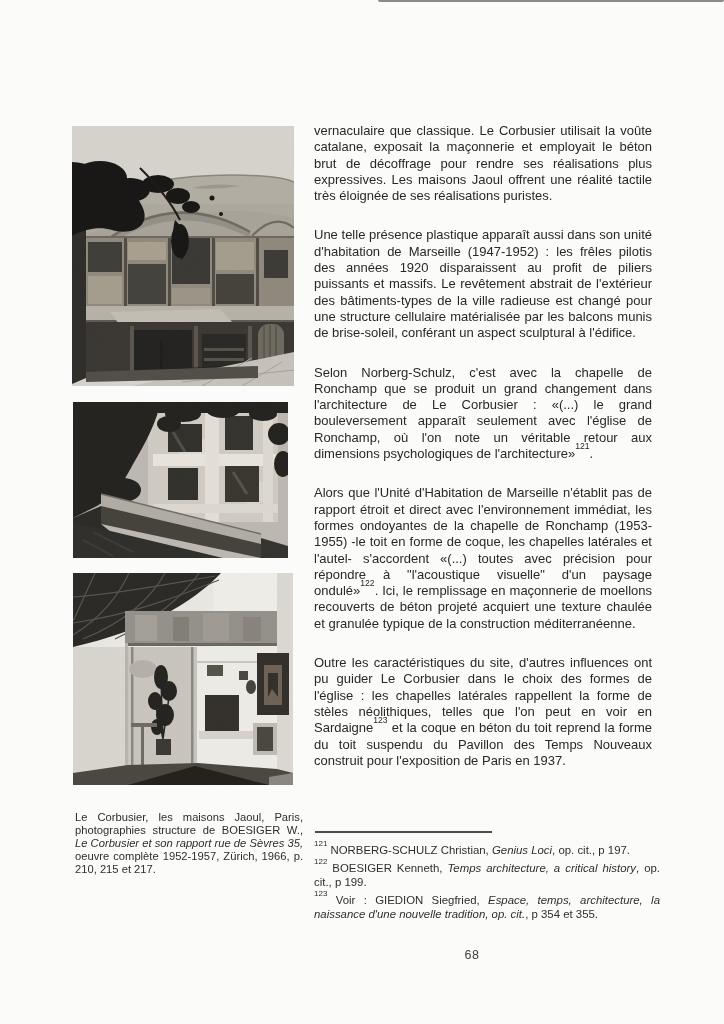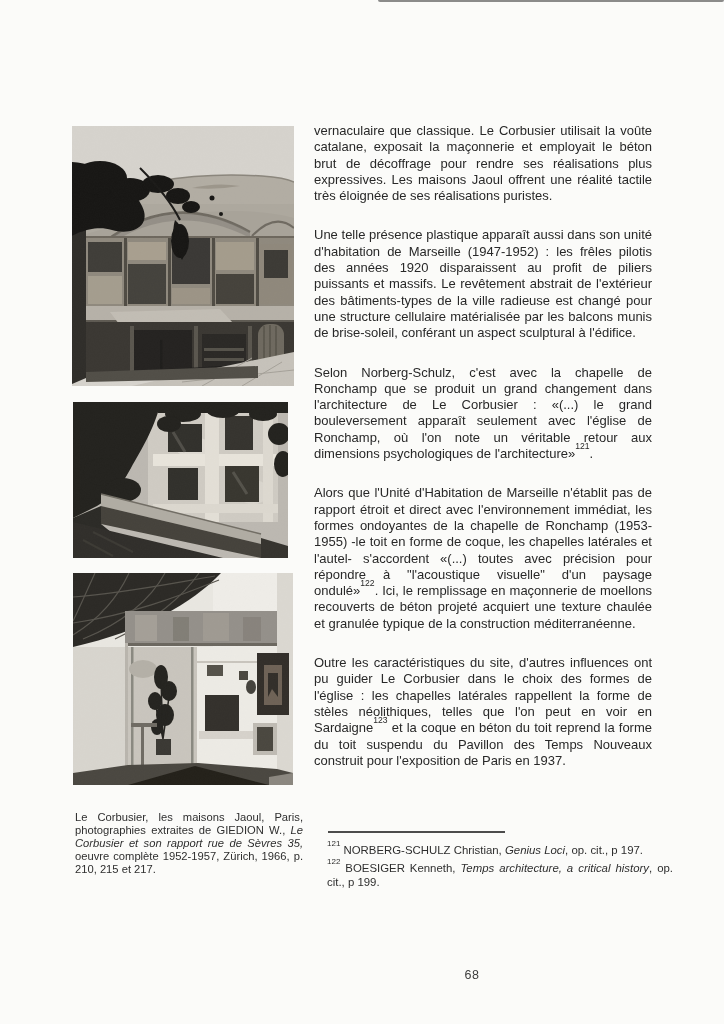--- a/index.html
+++ b/index.html
@@ -27,30 +27,30 @@
   .text-col{
     position:absolute;left:314px;top:123px;width:346px;
     font-size:13px;line-height:16.3px;text-align:justify;color:#282828;
   }
   .text-col p{margin:0 8px 23px 0;}
   .fnref{
     font-size:8.6px;line-height:0;position:relative;top:-4px;letter-spacing:0;
   }
   
   .footnotes{
-    position:absolute;left:327px;top:831px;width:346px;
+    position:absolute;left:314px;top:831px;width:346px;
     font-size:11.4px;line-height:14.7px;text-align:justify;color:#2e2e2e;
   }
   .fn-rule{width:177px;height:0;border-top:2px solid #4c4c4c;margin:0 0 7px 1px;}
   .footnotes p{margin:0;}
   .footnotes sup{font-size:8px;position:relative;top:-3px;}
   .footnotes i{font-style:italic;}
   .page-number{
     position:absolute;left:452px;top:948px;width:40px;text-align:center;
-    font-size:12.5px;color:#3d3d3d;letter-spacing:.5px;margin-top:20px;
+    font-size:12.5px;color:#3d3d3d;letter-spacing:.5px;
   }
 </style>
 </head>
 <body>
 
 <div class="page">
 
   <div class="scan-artifact-top"></div>
 
   <div class="photo-col">
@@ -250,31 +250,32 @@
         <path d="M195,100 L205,100 L205,124 L199,116 L195,124 Z" fill="#322e29"></path>
 
         <polygon points="0,200 55,192 125,190 204,196 220,200 220,212 0,212" fill="#4a4740"></polygon>
         <polygon points="55,212 122,193 196,212" fill="#232019"></polygon>
         <polygon points="196,204 220,200 220,212 196,212" fill="#8b877f"></polygon>
         <rect width="220" height="212" filter="url(#g3)" opacity="0.5" fill="none" pointer-events="none"></rect>
       </svg>
     </figure>
   </div>
 
-  <p class="caption"><span>Le Corbusier, les maisons Jaoul, Paris, photographies extraites de GIEDION W., </span><i>Le Corbusier et son rapport rue de Sèvres 35,</i><span> oeuvre complète 1952-1957, Zürich, 1966, p. 210, 215 et 217.</span></p>
+  <p class="caption"><span>Le Corbusier, les maisons Jaoul, Paris, photographies structure de BOESIGER W., </span><i>Le Corbusier et son rapport rue de Sèvres 35,</i><span> oeuvre complète 1952-1957, Zürich, 1966, p. 210, 215 et 217.</span></p>
 
   <div class="text-col">
     <p>vernaculaire que classique. Le Corbusier utilisait la voûte catalane, exposait la maçonnerie et employait le béton brut de décoffrage pour rendre ses réalisations plus expressives. Les maisons Jaoul offrent une réalité tactile très éloignée de ses réalisations puristes.</p>
     <p>Une telle présence plastique apparaît aussi dans son unité d'habitation de Marseille (1947-1952) : les frêles pilotis des années 1920 disparaissent au profit de piliers puissants et massifs. Le revêtement abstrait de l'extérieur des bâtiments-types de la ville radieuse est changé pour une structure cellulaire matérialisée par les balcons munis de brise-soleil, conférant un aspect sculptural à l'édifice.</p>
     <p><span>Selon Norberg-Schulz, c'est avec la chapelle de Ronchamp que se produit un grand changement dans l'architecture de Le Corbusier : «(...) le grand bouleversement apparaît seulement avec l'église de Ronchamp, où l'on note un véritable retour aux dimensions psychologiques de l'architecture»</span><sup class="fnref">121</sup><span>.</span></p>
     <p><span>Alors que l'Unité d'Habitation de Marseille n'établit pas de rapport étroit et direct avec l'environnement immédiat, les formes ondoyantes de la chapelle de Ronchamp (1953-1955) -le toit en forme de coque, les chapelles latérales et l'autel- s'accordent «(...) toutes avec précision pour répondre à "l'acoustique visuelle" d'un paysage ondulé»</span><sup class="fnref">122</sup><span>. Ici, le remplissage en maçonnerie de moellons recouverts de béton projeté acquiert une texture chaulée et granulée typique de la construction méditerranéenne.</span></p>
     <p><span>Outre les caractéristiques du site, d'autres influences ont pu guider Le Corbusier dans le choix des formes de l'église : les chapelles latérales rappellent la forme de stèles néolithiques, telles que l'on peut en voir en Sardaigne</span><sup class="fnref">123</sup><span> et la coque en béton du toit reprend la forme du toit suspendu du Pavillon des Temps Nouveaux construit pour l'exposition de Paris en 1937.</span></p>
   </div>
 
   <div class="footnotes">
     <div class="fn-rule"></div>
     <p><sup>121</sup> <span>NORBERG-SCHULZ Christian, </span><i>Genius Loci</i><span>, op. cit., p 197.</span></p>
     <p><sup>122</sup> <span>BOESIGER Kenneth, </span><i>Temps architecture, a critical history</i><span>, op. cit., p 199.</span></p>
+    <p><sup>123</sup> <span>Voir : GIEDION Siegfried, </span><i>Espace, temps, architecture, la naissance d'une nouvelle tradition, op. cit.</i><span>, p 354 et 355.</span></p>
   </div>
 
   <div class="page-number">68</div>
 
 </div>
 
 </body></html>

